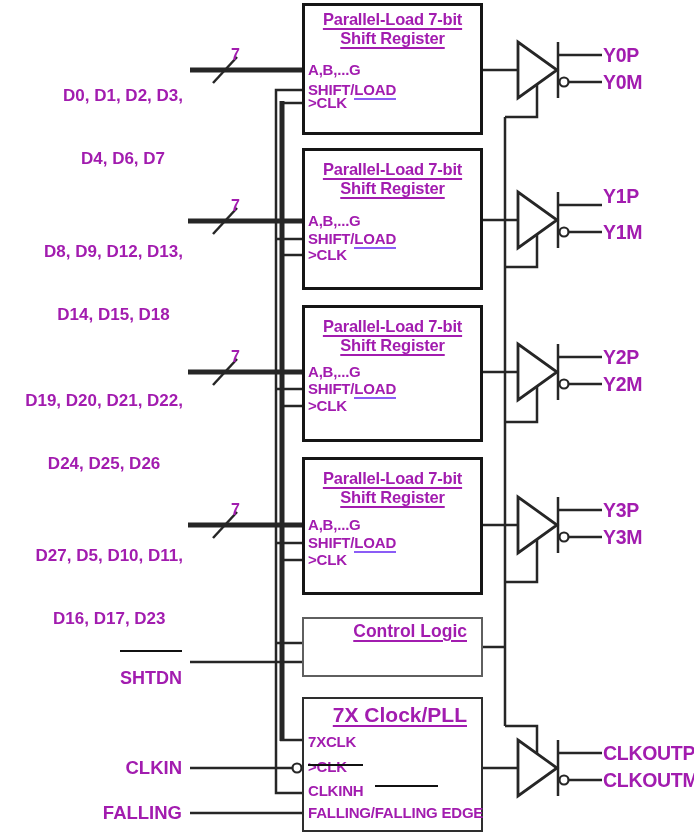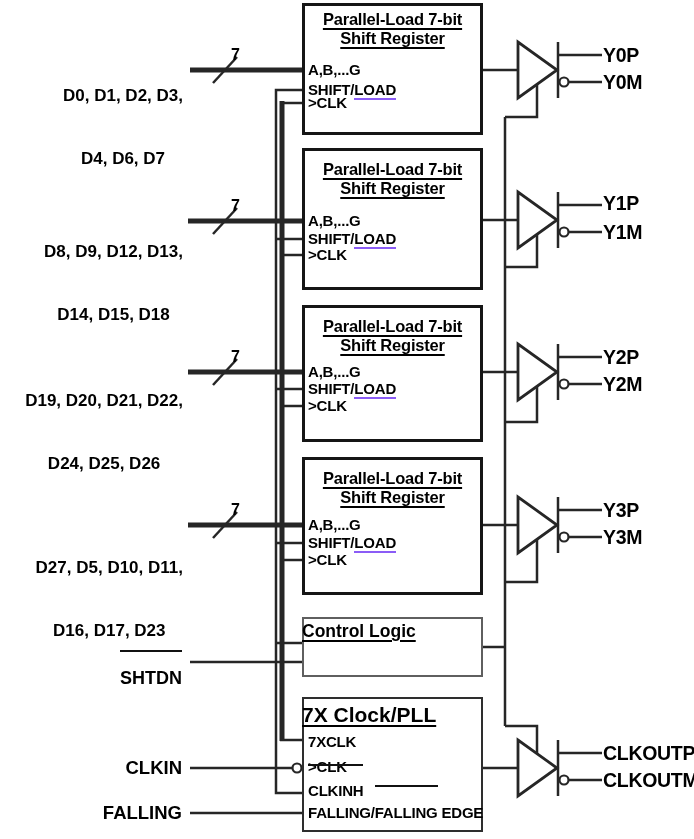--- a/index.html
+++ b/index.html
@@ -1,26 +1,26 @@
 <!DOCTYPE html>
 <html><head>
 <meta charset="utf-8">
 <style>
   html,body{margin:0;padding:0;background:#fff;}
   #canvas{position:relative;width:694px;height:839px;background:#ffffff;overflow:hidden;
-          font-family:"Liberation Sans",sans-serif;color:#000000;font-weight:700;}
+          font-family:"Liberation Sans",sans-serif;color:#a21caf;font-weight:700;}
   #wires{position:absolute;left:0;top:0;}
   .blk{position:absolute;box-sizing:border-box;background:transparent;}
   .reg{border:3px solid #151515;}
   .ctl{border:2px solid #5f5f5f;}
   .pll{border:2px solid #2e2e2e;}
   .title{position:absolute;left:302px;width:181px;text-align:center;font-size:16.5px;
          line-height:19px;letter-spacing:-0.2px;
          text-decoration:underline;text-decoration-thickness:2px;text-underline-offset:3px;}
-  .ctitle{position:absolute;left:302px;width:165px;text-align:left;font-size:17.5px;line-height:19px;
+  .ctitle{position:absolute;left:302px;width:165px;text-align:right;font-size:17.5px;line-height:19px;
           text-decoration:underline;text-decoration-thickness:2px;text-underline-offset:3px;}
   .pin{position:absolute;left:308px;font-size:15px;line-height:16px;white-space:pre;letter-spacing:-0.2px;}
   .ul{border-bottom:2px solid #8b5cf6;padding-bottom:0px;}
   .ov{border-top:2px solid #111;padding-top:17px;}
   .dlabel{position:absolute;right:511px;text-align:center;font-size:17px;line-height:21px;white-space:pre;}
   .buswidth{position:absolute;font-size:16px;line-height:16px;}
   .siglabel{position:absolute;right:512px;font-size:18px;line-height:18px;}
   .ylabel{position:absolute;left:603px;font-size:19.5px;line-height:22px;letter-spacing:-0.3px;}
 </style>
 </head>
@@ -165,21 +165,21 @@
     <div>D4, D6, D7</div>
   </div>
   <div class="dlabel" style="top:199px;">
     <div>D8, D9, D12, D13,</div>
     <div>D14, D15, D18</div>
   </div>
   <div class="dlabel" style="top:348px;">
     <div>D19, D20, D21, D22,</div>
     <div>D24, D25, D26</div>
   </div>
-  <div class="dlabel" style="top:515px;">
+  <div class="dlabel" style="top:503px;">
     <div>D27, D5, D10, D11,</div>
     <div>D16, D17, D23</div>
   </div>
 
   <div class="buswidth" style="left:231px;top:47px;">7</div>
   <div class="buswidth" style="left:231px;top:198px;">7</div>
   <div class="buswidth" style="left:231px;top:349px;">7</div>
   <div class="buswidth" style="left:231px;top:502px;">7</div>
 
   <div class="ctitle" style="top:622px;">Control Logic</div>
@@ -189,21 +189,21 @@
   <div class="pin" style="top:734px;">7XCLK</div>
   <div class="pin" style="top:759px;">&gt;CLK</div>
   <div class="pin ov" style="top:764px;">CLKINH</div>
   <div class="pin" style="top:805px;"><span>FALLING/</span><span class="ov">FALLING</span><span> EDGE</span></div>
 
   <div class="siglabel" style="top:759px;font-size:18.5px;">CLKIN</div>
   <div class="siglabel" style="top:804px;font-size:18.5px;">FALLING</div>
 
   <div class="ylabel" style="top:44px;">Y0P</div>
   <div class="ylabel" style="top:71px;">Y0M</div>
-  <div class="ylabel" style="top:192px;">Y1P</div>
+  <div class="ylabel" style="top:185px;">Y1P</div>
   <div class="ylabel" style="top:221px;">Y1M</div>
   <div class="ylabel" style="top:346px;">Y2P</div>
   <div class="ylabel" style="top:373px;">Y2M</div>
   <div class="ylabel" style="top:499px;">Y3P</div>
   <div class="ylabel" style="top:526px;">Y3M</div>
   <div class="ylabel" style="top:742px;">CLKOUTP</div>
   <div class="ylabel" style="top:769px;">CLKOUTM</div>
 
 </div>
 

